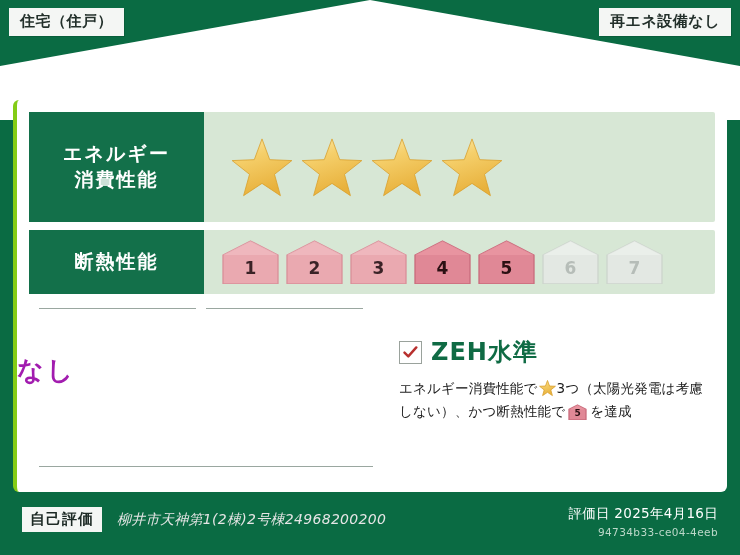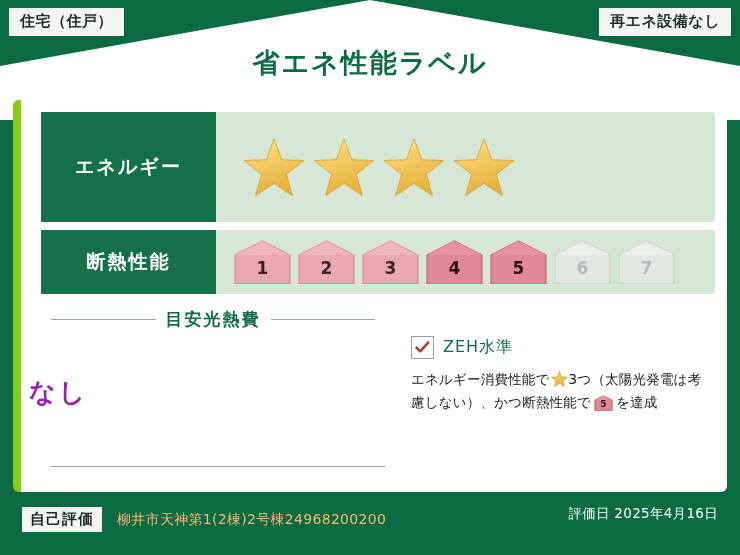--- a/index.html
+++ b/index.html
@@ -32,24 +32,23 @@
   #heading{
     position:absolute;top:44px;left:0;width:740px;text-align:center;
     color:#0f6b44;z-index:5;
   }
   #heading .sub{font-size:14px;font-weight:bold;letter-spacing:1px;line-height:1.2;}
   #heading .main{font-size:27px;font-weight:bold;letter-spacing:2px;margin-top:3px;line-height:1.15;}
   
   #card{
     position:absolute;left:13px;top:100px;width:714px;height:392px;
     background:#ffffff;border-radius:6px;
-    border-left:8px solid #84cc16;
+    border-left:4px solid #84cc16;
     box-sizing:border-box;
     overflow:hidden;
-    padding-left:8px;
   }
   
   .perf-row{display:flex;align-items:stretch;}
   #energy-row{margin:12px 12px 0 12px;height:110px;background:#d7e7d5;border-radius:2px;}
   #insul-row{margin:8px 12px 0 12px;height:64px;background:#d7e7d5;border-radius:2px;}
   .row-label{
     background:#13704a;color:#ffffff;
     display:flex;flex-direction:column;align-items:center;justify-content:center;
     font-weight:bold;letter-spacing:2px;flex:0 0 175px;
     text-align:center;line-height:1.35;
@@ -90,21 +89,21 @@
   }
   #cost-rule-bottom{
     position:absolute;left:22px;right:12px;top:162px;height:1px;background:#9aa7a0;
   }
   
   #zeh-head{display:flex;align-items:center;gap:9px;}
   #zeh-check{
     width:21px;height:21px;border:1px solid #9aa29c;background:#fff;
     display:flex;align-items:center;justify-content:center;flex:0 0 auto;
   }
-  #zeh-title{color:#0f6b44;font-size:16px;font-weight:normal;letter-spacing:1px;}
+  #zeh-title{color:#0f6b44;font-size:24px;font-weight:bold;letter-spacing:1px;}
   #zeh-desc{
     margin-top:9px;color:#1b1b1b;font-size:13.5px;line-height:1.72;
     letter-spacing:.2px;
   }
   .inline-star{display:inline-block;vertical-align:-4px;width:17px;height:17px;margin:0 1px;}
   .inline-house{
     display:inline-block;vertical-align:-4px;width:19px;height:16px;
     position:relative;margin:0 3px;
   }
   .inline-house svg{position:absolute;left:0;top:0;}
@@ -113,44 +112,44 @@
     display:flex;align-items:flex-end;justify-content:center;
     font-size:9px;color:#2b1013;line-height:1;padding-bottom:2px;box-sizing:border-box;
   }
   
   #footer{position:absolute;left:0;bottom:0;width:740px;height:60px;}
   #footer-left{position:absolute;left:22px;top:12px;display:flex;align-items:center;gap:15px;}
   #self-badge{
     background:#f4f6f4;color:#1d2a25;font-weight:bold;font-size:15px;
     padding:3px 8px 4px 8px;letter-spacing:1px;line-height:1.2;
   }
-  #building-name{color:#fdba74;font-size:14px;letter-spacing:.3px;}
+  #building-name{color:#e5e5e5;font-size:14px;letter-spacing:.3px;font-style:italic;}
   #footer-right{position:absolute;right:22px;top:10px;text-align:right;}
   #eval-date{color:#ffffff;font-size:13.5px;letter-spacing:.3px;}
   #eval-id{color:#bcd8c9;font-size:10.5px;margin-top:3px;letter-spacing:.4px;}
 </style>
 </head>
 <body>
 
 <div id="label-root">
 
   <div id="chevron-bg"></div>
 
   <div class="corner-tag" id="tag-right">再エネ設備なし</div>
   <div class="corner-tag" id="tag-left">住宅（住戸）</div>
 
   <div id="heading">
-    <div class="main">省エネ性能ラベル</div>
   </div>
 
   <div id="card">
 
     <div class="perf-row" id="energy-row">
       <div class="row-label" id="energy-label">
         <span>エネルギー</span>
+        <span>消費性能</span>
       </div>
       <div class="row-body">
         <div id="stars">
             <div class="star"><svg width="64" height="64" viewBox="0 0 64 64">
                 <defs>
                   <linearGradient id="sg0" x1="0" y1="0" x2="0.35" y2="1">
                     <stop offset="0%" stop-color="#fbe9a8"></stop>
                     <stop offset="38%" stop-color="#f5cf6a"></stop>
                     <stop offset="100%" stop-color="#e8b13c"></stop>
                   </linearGradient>
@@ -248,21 +247,20 @@
             </div>
           </div>
       </div>
     </div>
 
     <div id="lower">
 
       <div id="cost-col">
         <div id="cost-head">
           <div class="rule"></div>
-          <div id="cost-title">目安光熱費</div>
           <div class="rule"></div>
         </div>
         <div id="cost-value">なし</div>
         <div id="cost-rule-bottom"></div>
       </div>
 
       <div id="zeh-col">
         <div id="zeh-head">
           <div id="zeh-check">
             <svg width="15" height="13" viewBox="0 0 15 13">
@@ -291,16 +289,17 @@
     </div>
   </div>
 
   <div id="footer">
     <div id="footer-left">
       <div id="self-badge">自己評価</div>
       <div id="building-name">柳井市天神第1(2棟)2号棟24968200200</div>
     </div>
     <div id="footer-right">
       <div id="eval-date">評価日 2025年4月16日</div>
+      <div id="eval-id">94734b33-ce04-4eeb</div>
     </div>
   </div>
 
 </div>
 
 </body></html>

